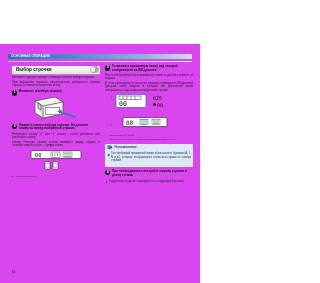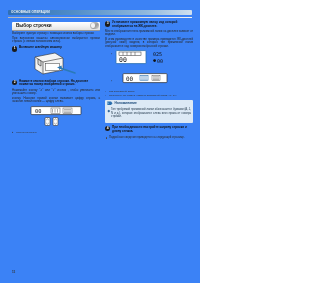--- a/index.html
+++ b/index.html
@@ -1,19 +1,19 @@
 <!DOCTYPE html>
 <html><head>
 <meta charset="utf-8">
 <style>
   html,body{margin:0;padding:0;background:#ffffff;}
   body{width:200px;height:283px;position:relative;overflow:hidden;
        font-family:"Liberation Sans",sans-serif;color:#1a1a1a;}
 
-  .page{position:absolute;inset:0;background:#3b82f6;}
+  .page{position:absolute;inset:0;background:#d946ef;margin-top:44px;}
 
   
   .hdr{position:absolute;left:8px;top:9.5px;width:184px;height:5.5px;
        background:linear-gradient(to right,#2f6fb5 0%,#4f8cc9 35%,#8fb8dd 75%,#cfe0ef 100%);
        border-radius:1px;}
   .hdr-text{position:absolute;left:11px;top:10px;width:80px;height:4.5px;
        font-size:3.1px;line-height:4.5px;color:#eef4fa;letter-spacing:.1px;
        white-space:nowrap;overflow:hidden;font-weight:bold;}
   .hdr-rule{position:absolute;left:8px;top:16.5px;width:184px;height:1px;
        background:linear-gradient(to right,#b9b9b9,#dcdcdc 60%,#f2f2f2);}

